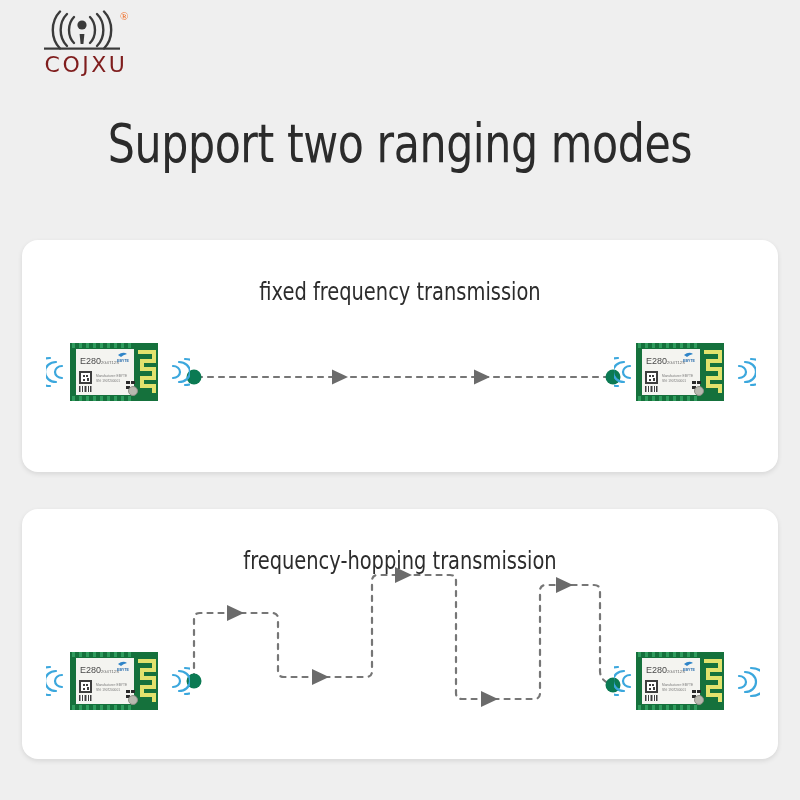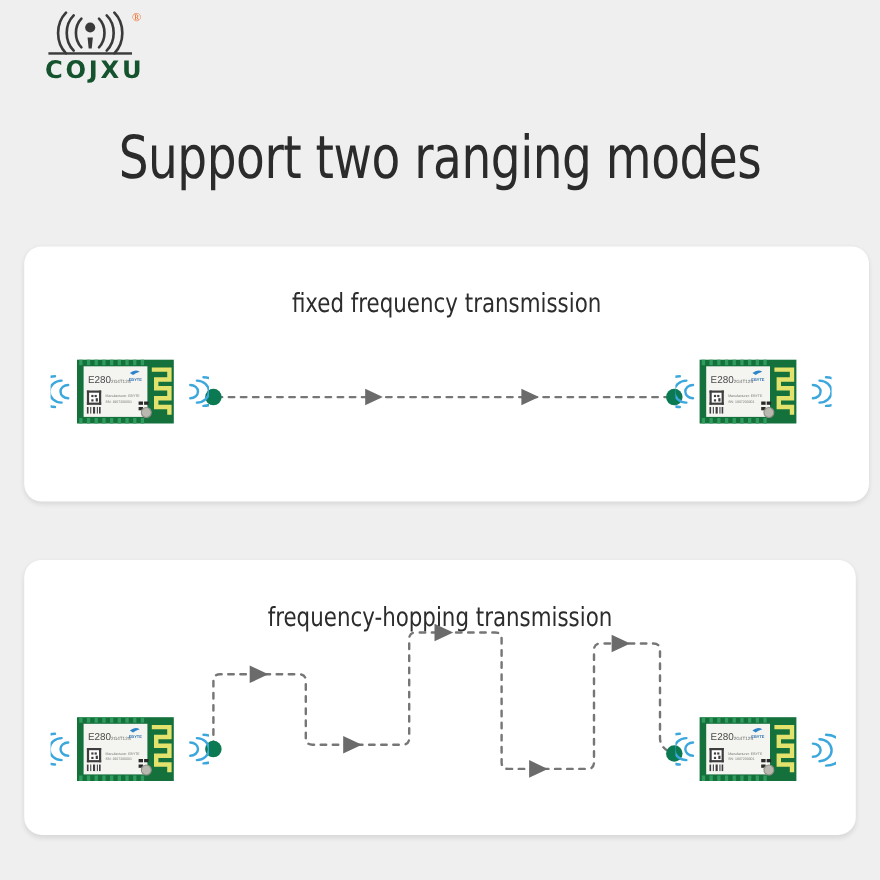--- a/index.html
+++ b/index.html
@@ -39,23 +39,23 @@
     font-family: "Liberation Serif", serif;
     line-height: 1;
   }
   #brand .wordmark {
     position: absolute;
     left: 0px;
     top: 44px;
     width: 124px;
     text-align: center;
     font-size: 22px;
-    font-weight: bold;
+    font-weight: normal;
     letter-spacing: 2.5px;
-    color: #14532d;
+    color: #7f1d1d;
     font-family: "DejaVu Sans", sans-serif;
   }
 
   
   #page-title {
     position: absolute;
     left: 0;
     right: 0;
     top: 116px;
     text-align: center;
@@ -71,21 +71,21 @@
 
   
   .card {
     position: absolute;
     left: 22px;
     width: 756px;
     background: #ffffff;
     border-radius: 16px;
     box-shadow: 0 2px 5px rgba(0,0,0,0.10);
   }
-  #card-fixed { top: 224px; height: 232px; padding-left: 12px; }
+  #card-fixed { top: 240px; height: 232px; }
   #card-hop   { top: 509px; height: 250px; }
 
   .card-title {
     position: absolute;
     left: 0;
     right: 0;
     text-align: center;
     font-size: 24px;
     color: #2c2c2c;
     font-family: "Liberation Sans Narrow", "DejaVu Sans Condensed", "Liberation Sans", sans-serif;

